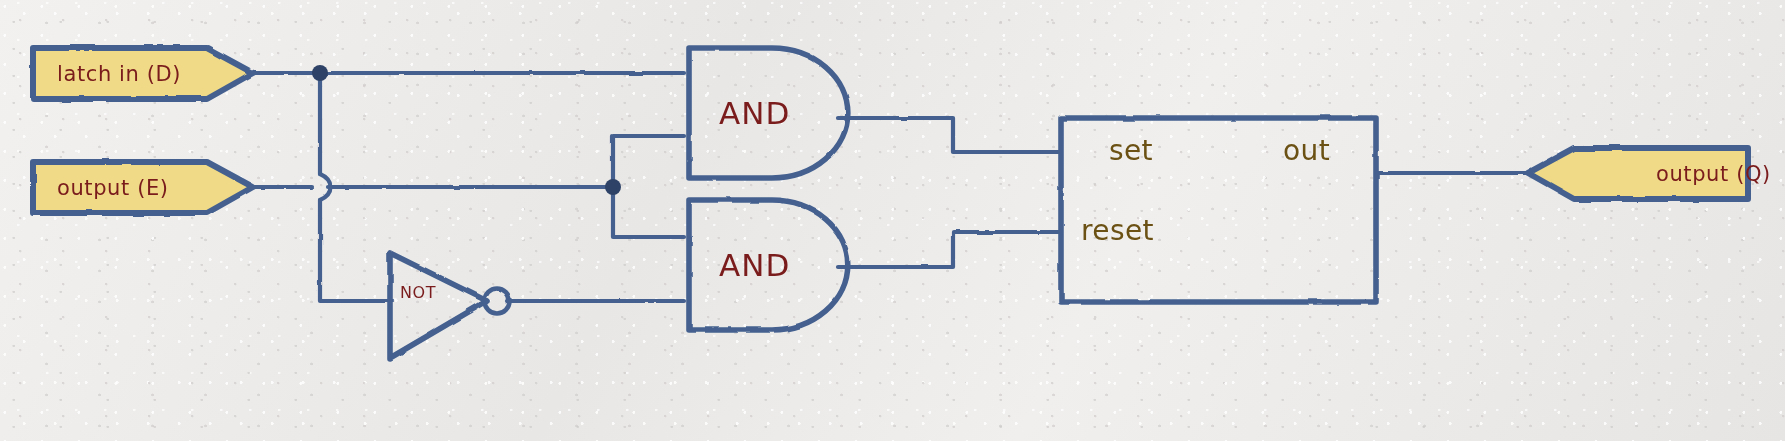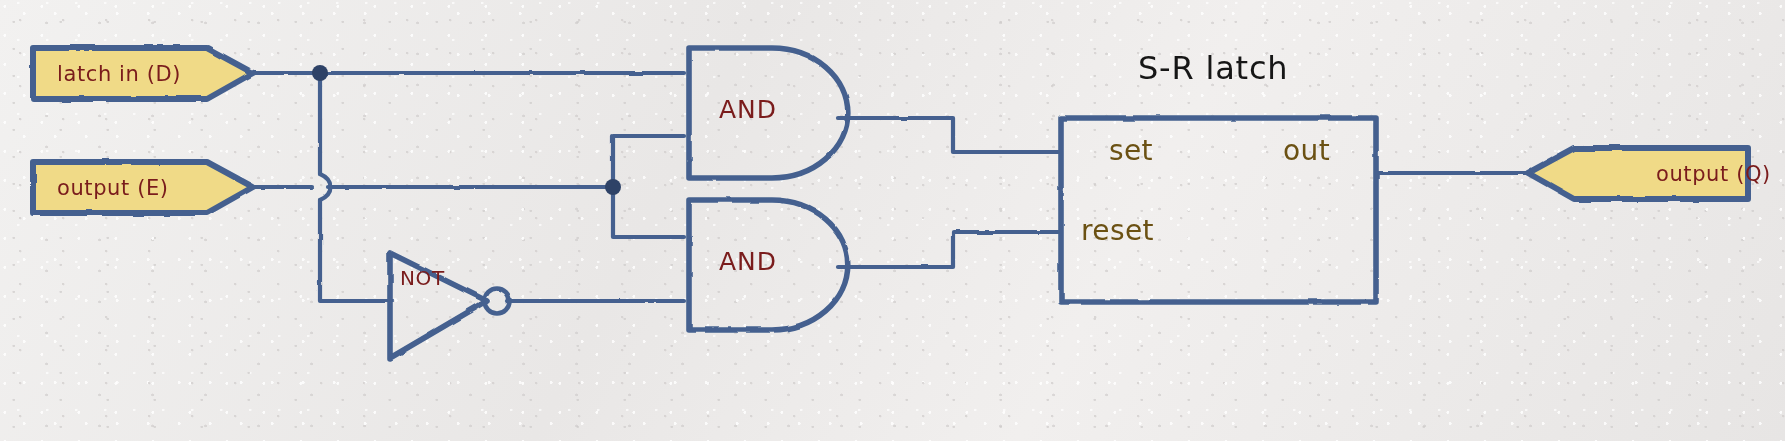--- a/index.html
+++ b/index.html
@@ -35,21 +35,21 @@
     white-space: nowrap;
     pointer-events: none;
   }
   .io-text {
     color: #7a1c1c;
     font-size: 21px;
     letter-spacing: 0.6px;
   }
   .gate-text {
     color: #7a1c1c;
-    font-size: 25px;
+    font-size: 31px;
     letter-spacing: 1px;
   }
   .port-text {
     color: #6b5113;
     font-size: 28px;
     letter-spacing: 0.4px;
   }
   .title-text {
     color: #161616;
     font-size: 32px;
@@ -120,23 +120,22 @@
   </svg>
 
   <div class="lbl io-text" style="left:57px; top:62px;">latch in (D)</div>
 
   <div class="lbl io-text" style="left:57px; top:176px;">output (E)</div>
 
   <div class="lbl gate-text" style="left:719px; top:95px;">AND</div>
 
   <div class="lbl gate-text" style="left:719px; top:247px;">AND</div>
 
-  <div class="lbl" style="left:400px; top:266px; color:#7a1c1c; font-size:20px; letter-spacing:0.6px;">NOT</div>
+  <div class="lbl" style="left:400px; top:283px; color:#7a1c1c; font-size:16px; letter-spacing:0.6px;">NOT</div>
 
-  <div class="lbl title-text" style="left:1138px; top:49px;">S-R latch</div>
 
   <div class="lbl port-text" style="left:1081px; top:134px;margin-left:28px;">set</div>
 
   <div class="lbl port-text" style="left:1081px; top:214px;">reset</div>
 
   <div class="lbl port-text" style="left:1283px; top:134px;text-align:right;">out</div>
 
   <div class="lbl io-text" style="left:1608px; top:162px;margin-left:48px;">output (Q)</div>
 
 </div>

